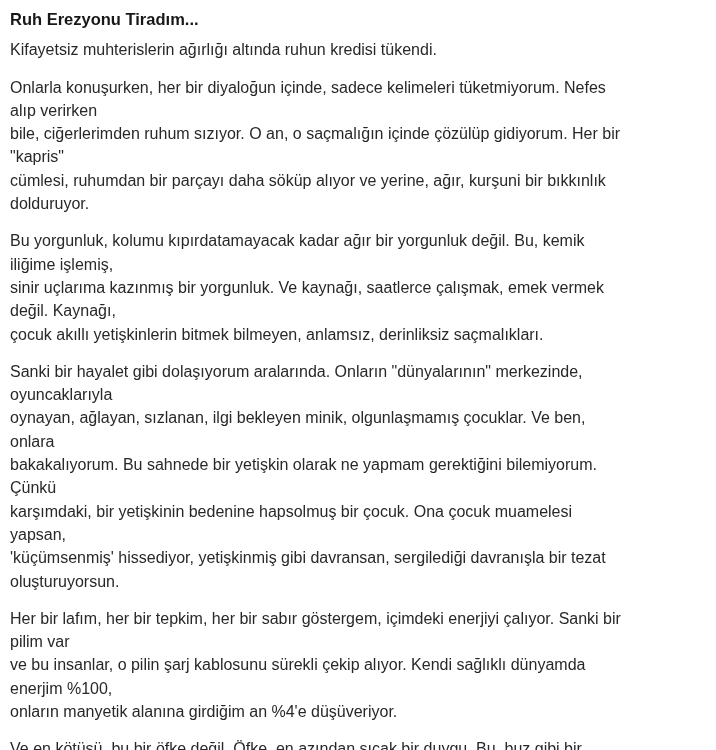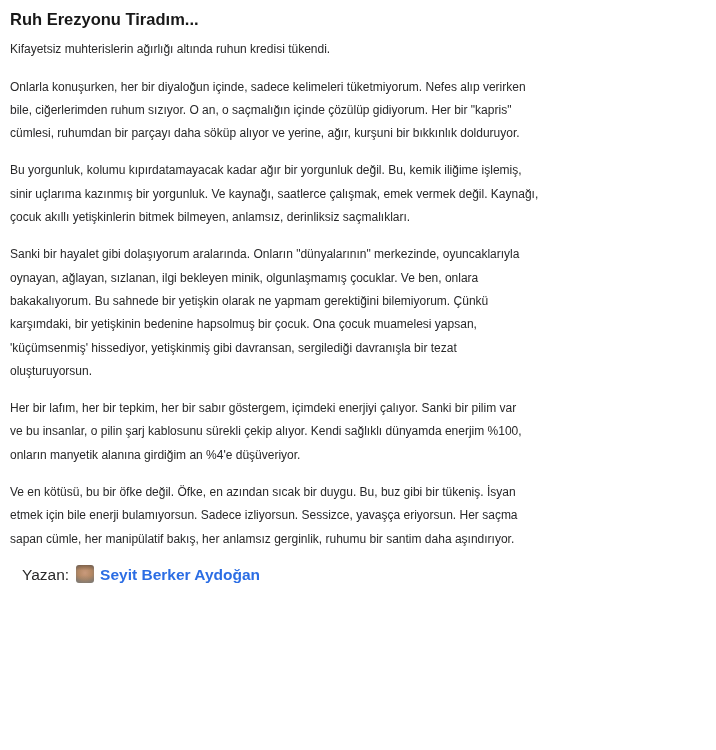--- a/index.html
+++ b/index.html
@@ -16,21 +16,21 @@
   .title {
     margin: 0 0 7px 0;
     font-size: 16.5px;
     line-height: 23.3px;
     font-weight: 700;
     color: #181818;
     white-space: pre-line;
   }
   .para {
     margin: 0 0 14px 0;
-    font-size: 12px;
+    font-size: 16px;
     line-height: 23.3px;
     font-weight: 400;
     color: var(--text, #282829);
     white-space: pre-line;
   }
   .byline {
     display: flex;
     align-items: center;
     margin: 12px;
     font-size: 15.5px;

